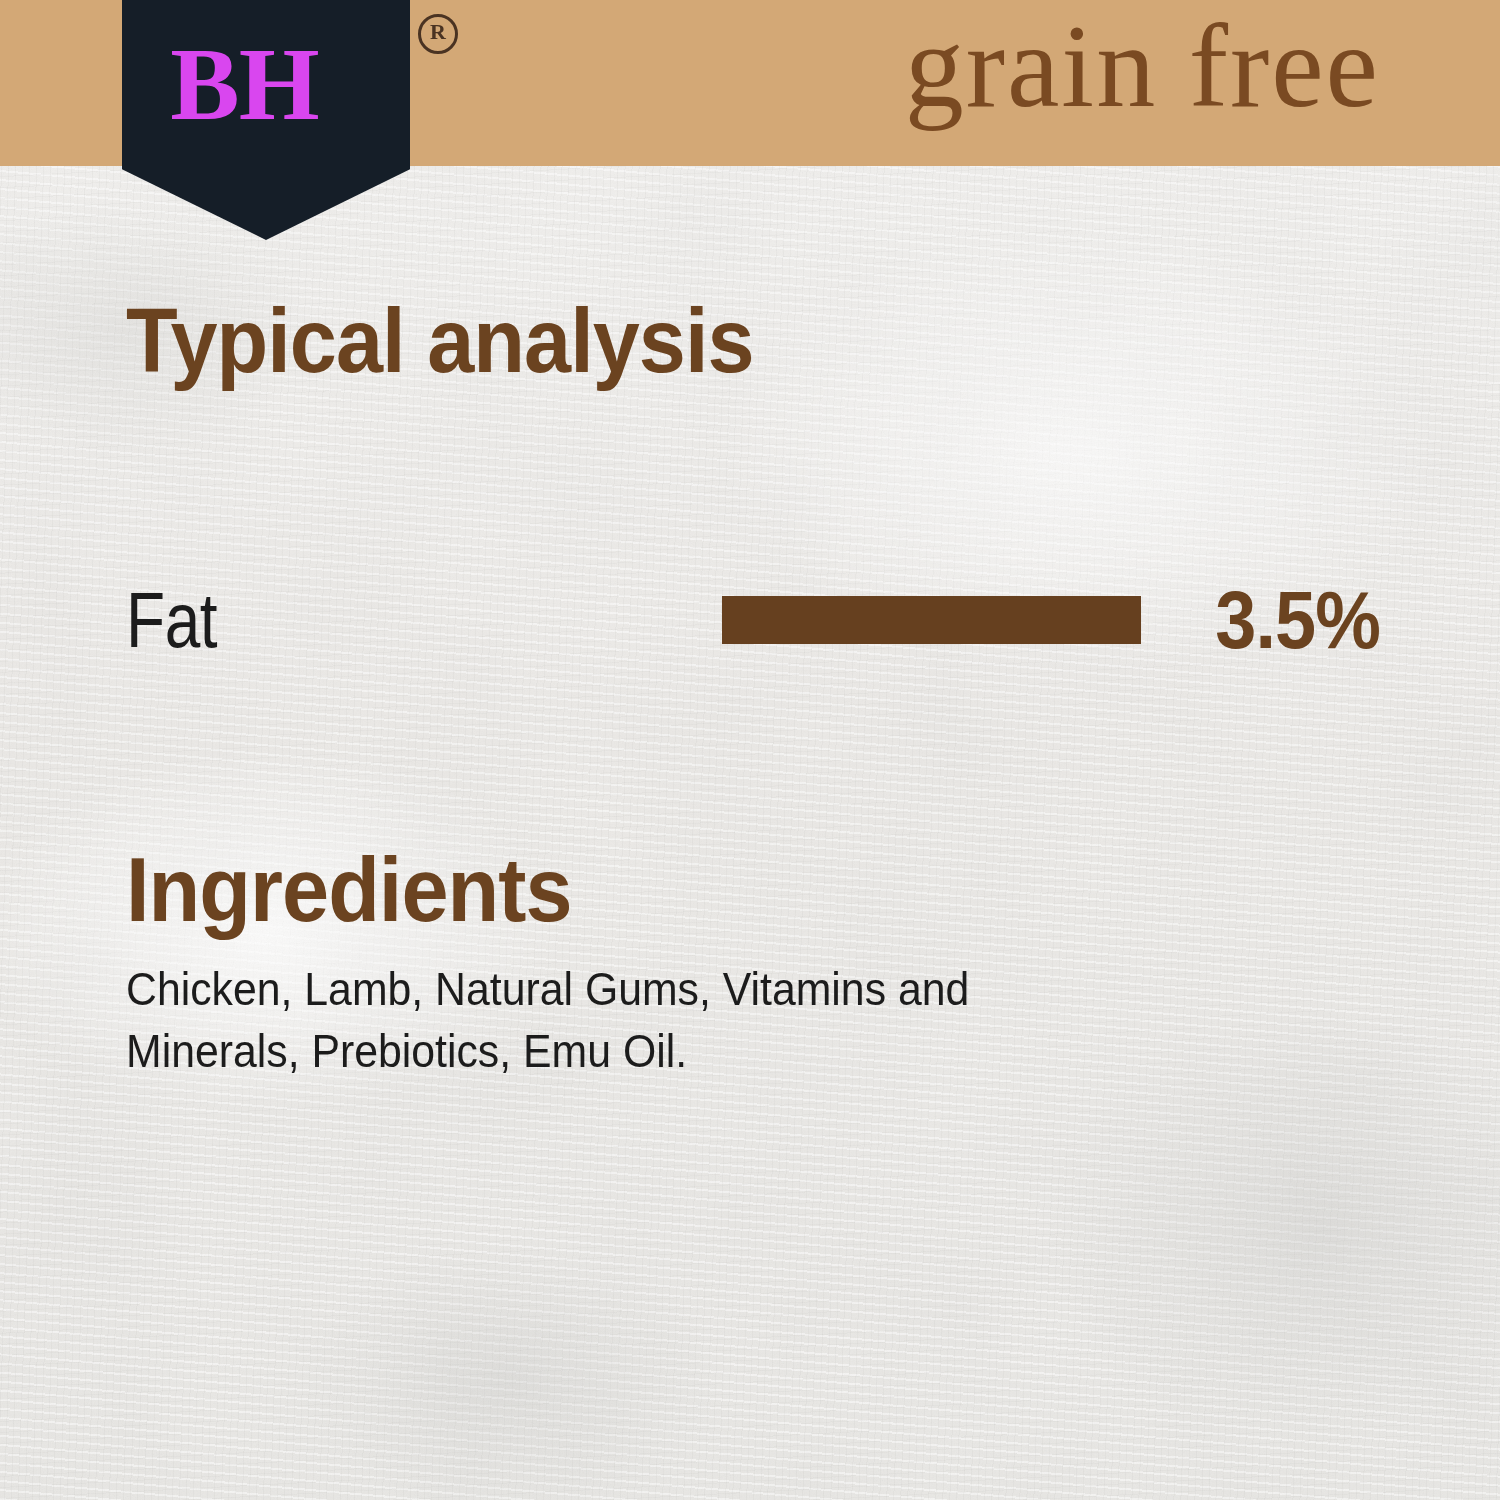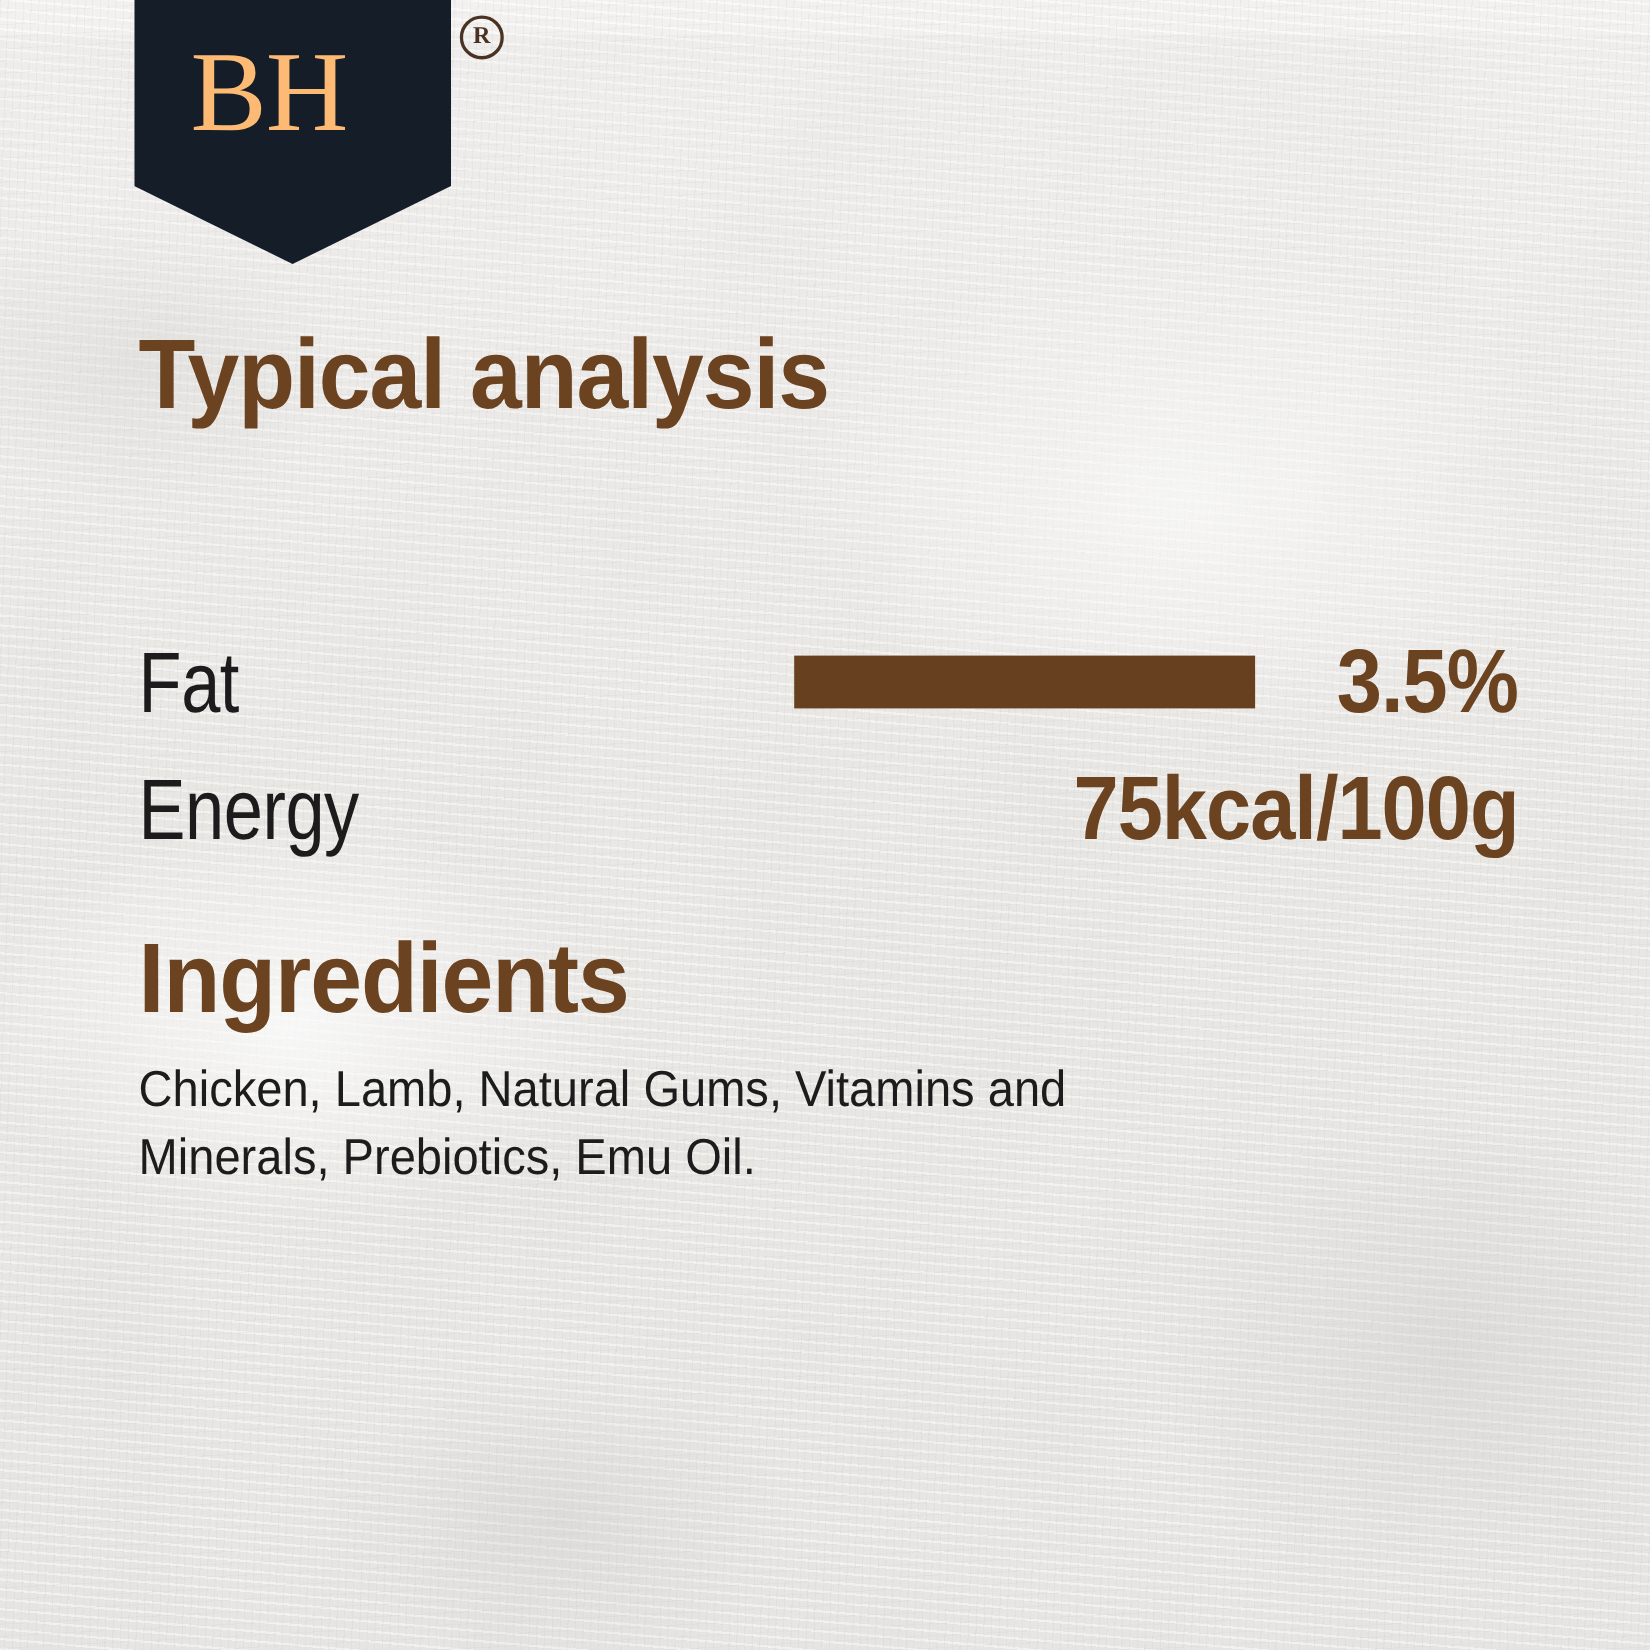--- a/index.html
+++ b/index.html
@@ -71,24 +71,24 @@
     clip-path: polygon(0 0, 100% 0, 100% 70.5%, 50% 100%, 0 70.5%);
     z-index: 3;
   }
   .shield-text {
     position: absolute;
     left: 0;
     top: 32px;
     width: 245px;
     text-align: center;
     font-family: "Liberation Serif", "DejaVu Serif", serif;
-    font-weight: normal;
+    font-weight: bold;
     font-size: 104px;
     line-height: 1;
-    color: #fdba74;
+    color: #d946ef;
     letter-spacing: -1px;
   }
   .reg-mark {
     position: absolute;
     left: 418px;
     top: 14px;
     width: 34px;
     height: 34px;
     border: 3px solid #4a3322;
     border-radius: 50%;
@@ -210,40 +210,39 @@
         <feColorMatrix type="saturate" values="0"></feColorMatrix>
         <feComponentTransfer>
           <feFuncA type="linear" slope="0.12" intercept="0"></feFuncA>
         </feComponentTransfer>
       </filter>
     </defs>
     <rect x="0" y="166" width="1500" height="1334" filter="url(#blotch)"></rect>
     <rect x="0" y="166" width="1500" height="1334" filter="url(#grain)"></rect>
   </svg>
 
+  <div class="header-band">
+    <div class="grain-free">grain free</div>
+  </div>
 
   <div class="shield">
     <div class="shield-text">BH</div>
   </div>
   <div class="reg-mark">R</div>
 
   <div class="content">
 
     <div class="section-title" id="title-analysis">Typical analysis</div>
 
 
     <div class="row" id="row-fat">
       <div class="row-label">Fat</div>
       <div class="row-bar" id="bar-fat"></div>
       <div class="row-value">3.5%</div>
     </div>
 
-    <div class="row" id="row-energy">
-      <div class="row-label">Energy</div>
-      <div class="row-value">75kcal/100g</div>
-    </div>
 
     <div class="section-title" id="title-ingredients">Ingredients</div>
 
     <div class="ingredients-body">Chicken, Lamb, Natural Gums, Vitamins and Minerals, Prebiotics, Emu Oil.</div>
 
   </div>
 </div>
 
 </body></html>

